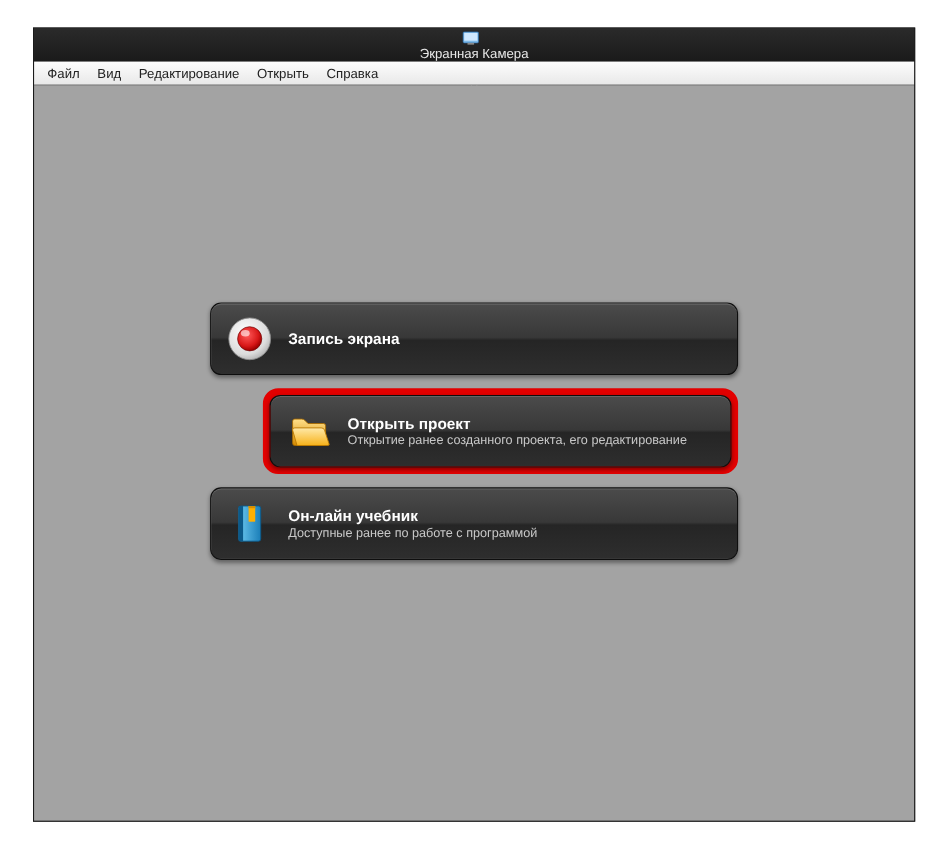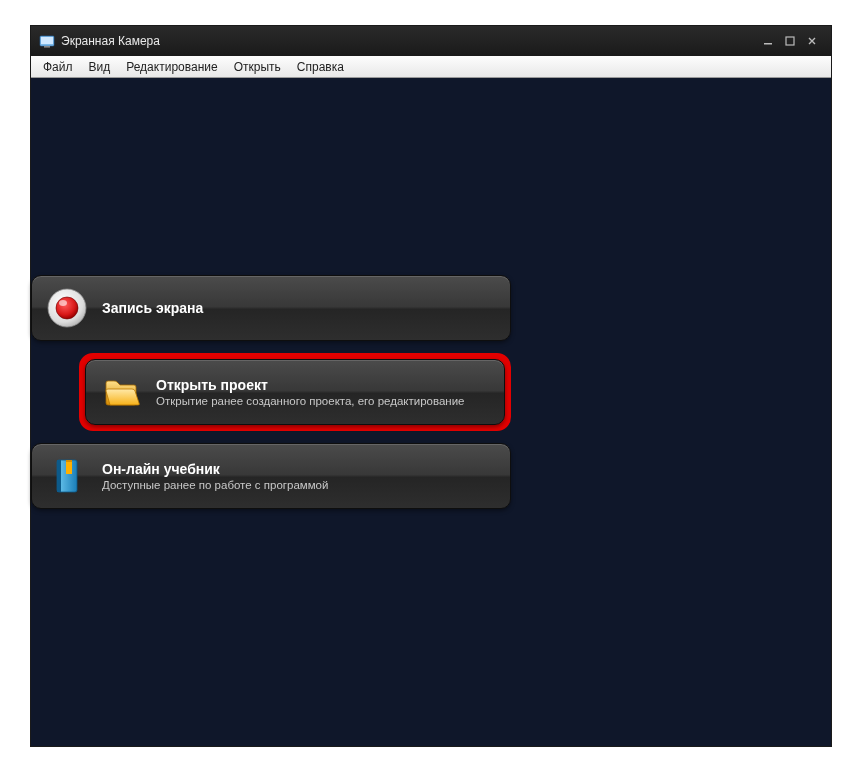--- a/index.html
+++ b/index.html
@@ -22,20 +22,21 @@
   flex-direction: column;
 }
 .titlebar {
   height: 30px;
   background: linear-gradient(to bottom, #2a2a2a, #1a1a1a);
   display: flex;
   align-items: center;
   padding: 0 8px;
   color: #e8e8e8;
   font-size: 12px;
+  flex-direction: column;
 }
 .titlebar .app-icon {
   width: 16px;
   height: 16px;
   margin-right: 6px;
 }
 .titlebar .spacer { flex: 1; }
 .win-btn {
   width: 22px;
   height: 18px;
@@ -54,24 +55,24 @@
   align-items: center;
   padding: 0 4px;
   font-size: 12px;
   color: #222;
 }
 .menu-item {
   padding: 2px 8px;
 }
 .content {
   flex: 1;
-  background: #0f172a;
-  display: flex;
-  align-items: center;
-  justify-content: flex-start;
+  background: #a3a3a3;
+  display: flex;
+  align-items: center;
+  justify-content: center;
 }
 .card-stack {
   display: flex;
   flex-direction: column;
   gap: 12px;
   width: 480px;
   margin-top: -40px;
 }
 .card-wrap {
   position: relative;

